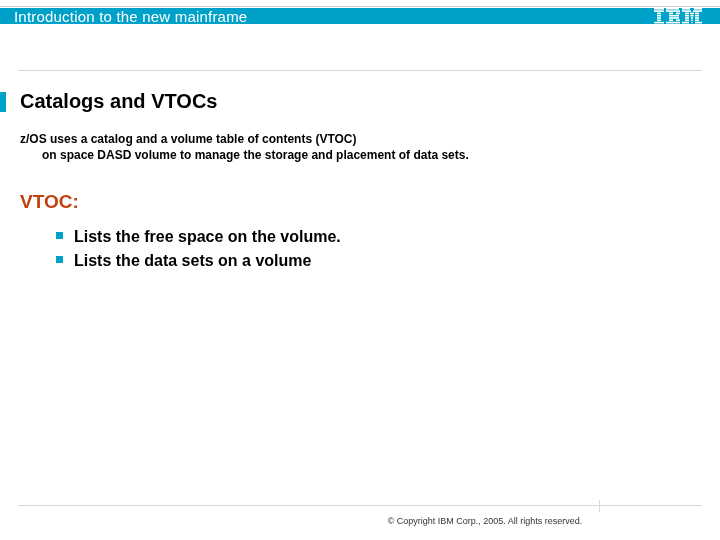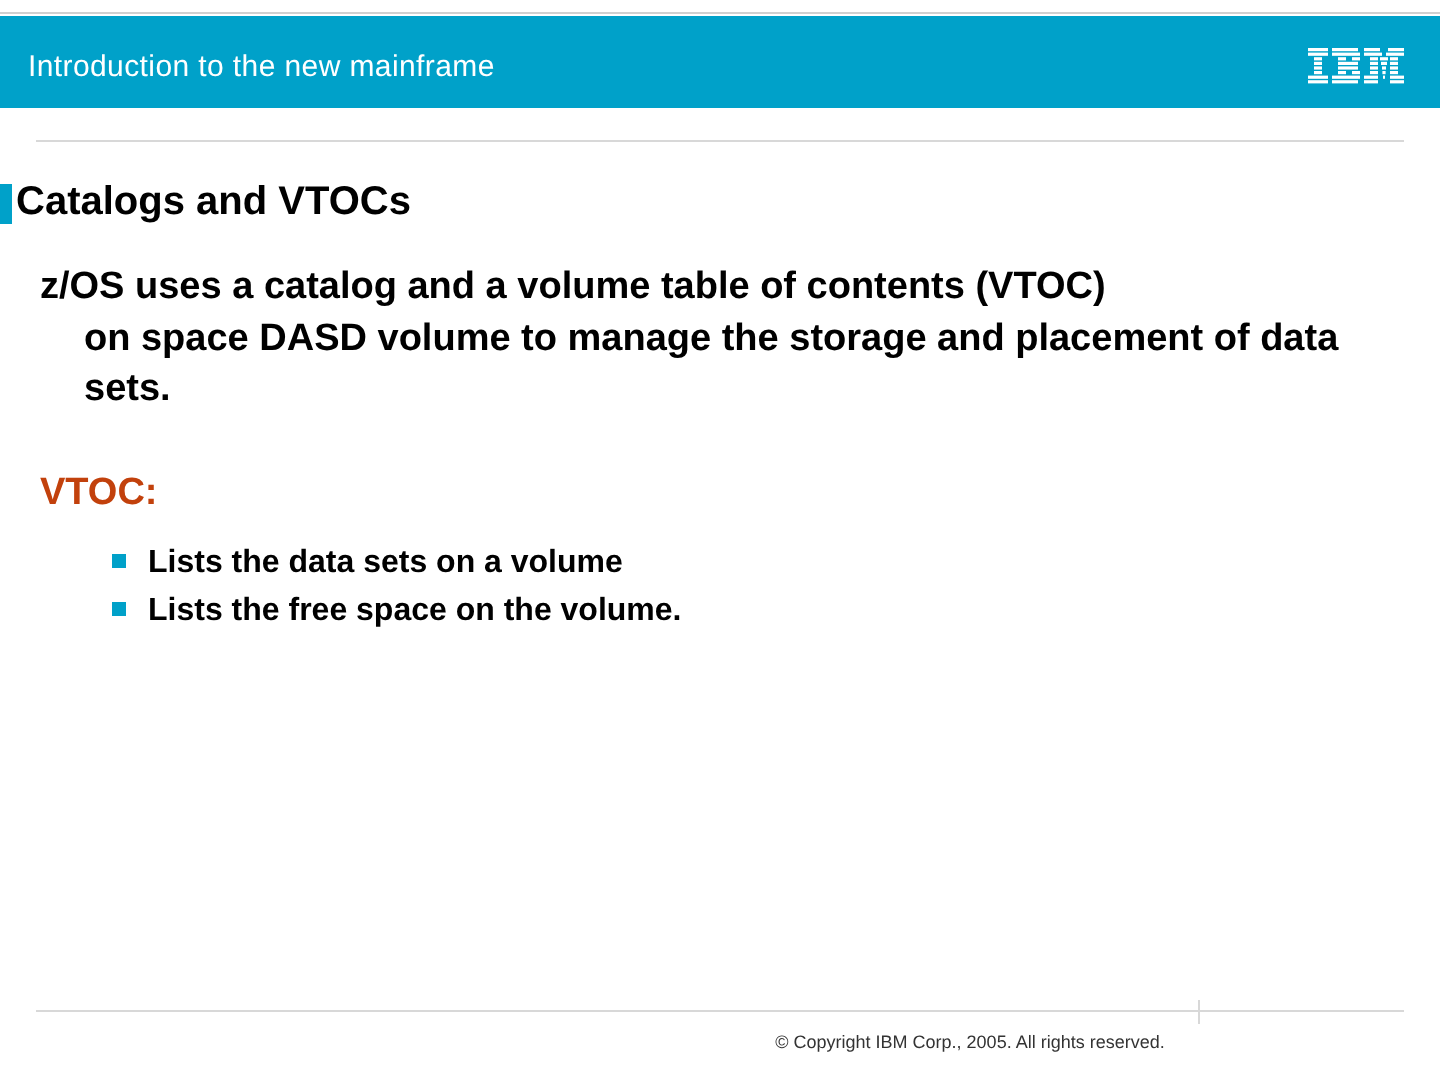--- a/index.html
+++ b/index.html
@@ -1,32 +1,32 @@
 <!DOCTYPE html>
 <html><head>
 <meta charset="utf-8">
 <style>
   * { margin: 0; padding: 0; box-sizing: border-box; }
   html, body { width: 720px; height: 540px; font-family: Arial, Helvetica, sans-serif; background: #fff; }
   .slide { width: 720px; height: 540px; position: relative; }
   .top-rule { position: absolute; left: 0; right: 0; top: 6px; height: 1px; background: #d0d0d0; }
   .header-bar {
-    position: absolute; left: 0; right: 0; top: 8px; height: 46px;
+    position: absolute; left: 0; right: 0; top: 8px; height: 16px;
     background: #00a1c9;
-    display: flex; align-items: flex-end; justify-content: space-between;
+    display: flex; align-items: flex-start; justify-content: space-between;
     padding: 0 18px 12px 14px;
   }
   .header-title { color: #fff; font-size: 15px; font-weight: 400; letter-spacing: 0.2px; }
   .logo-wrap svg { display: block; }
   .header-sep { position: absolute; left: 18px; right: 18px; top: 70px; height: 1px; background: #d8d8d8; }
   .content { position: absolute; left: 18px; right: 18px; top: 90px; }
-  .slide-title-row { display: flex; align-items: center; gap: 2px; margin-bottom: 18px; }
+  .slide-title-row { display: flex; align-items: center; gap: 14px; margin-bottom: 18px; }
   .accent { width: 6px; height: 20px; background: #00a1c9; flex: 0 0 auto; margin-left: -18px; }
   .slide-title { font-size: 20px; font-weight: 700; color: #000; }
-  .body-text { font-size: 19px; font-weight: 700; color: #000; line-height: 1.35; margin-left: 2px; margin-bottom: 28px; padding-left: 0; }
+  .body-text { font-size: 12px; font-weight: 700; color: #000; line-height: 1.35; margin-left: 2px; margin-bottom: 28px; padding-left: 0; }
   .body-text .indent-cont { display: block; padding-left: 22px; }
   .section-label { font-size: 19px; font-weight: 700; color: #c2410c; margin-left: 2px; margin-bottom: 12px; }
   .bullets { list-style: none; margin-left: 38px; }
   .bullets li { position: relative; font-size: 16px; font-weight: 700; color: #000; line-height: 1.5; padding-left: 18px; }
   .bullets li::before {
     content: ""; position: absolute; left: 0; top: 7px;
     width: 7px; height: 7px; background: #00a1c9;
   }
   .footer-rule { position: absolute; left: 18px; right: 18px; bottom: 34px; height: 1px; background: #d8d8d8; }
   .footer-tick { position: absolute; right: 120px; bottom: 28px; width: 1px; height: 12px; background: #d8d8d8; }
@@ -99,21 +99,21 @@
     </div>
 
     <p class="body-text">
       <span>z/OS uses a catalog and a volume table of contents (VTOC)</span>
       <span class="indent-cont">on space DASD volume to manage the storage and placement of data sets.</span>
     </p>
 
     <p class="section-label">VTOC:</p>
 
     <ul class="bullets">
+      <li><span>Lists the free space on the volume.</span></li>
       <li><span>Lists the data sets on a volume</span></li>
-      <li><span>Lists the free space on the volume.</span></li>
     </ul>
   </div>
 
   <div class="footer-rule"></div>
   <div class="footer-tick"></div>
   <div class="copyright">© Copyright IBM Corp., 2005. All rights reserved.</div>
 </div>
 
 </body></html>

